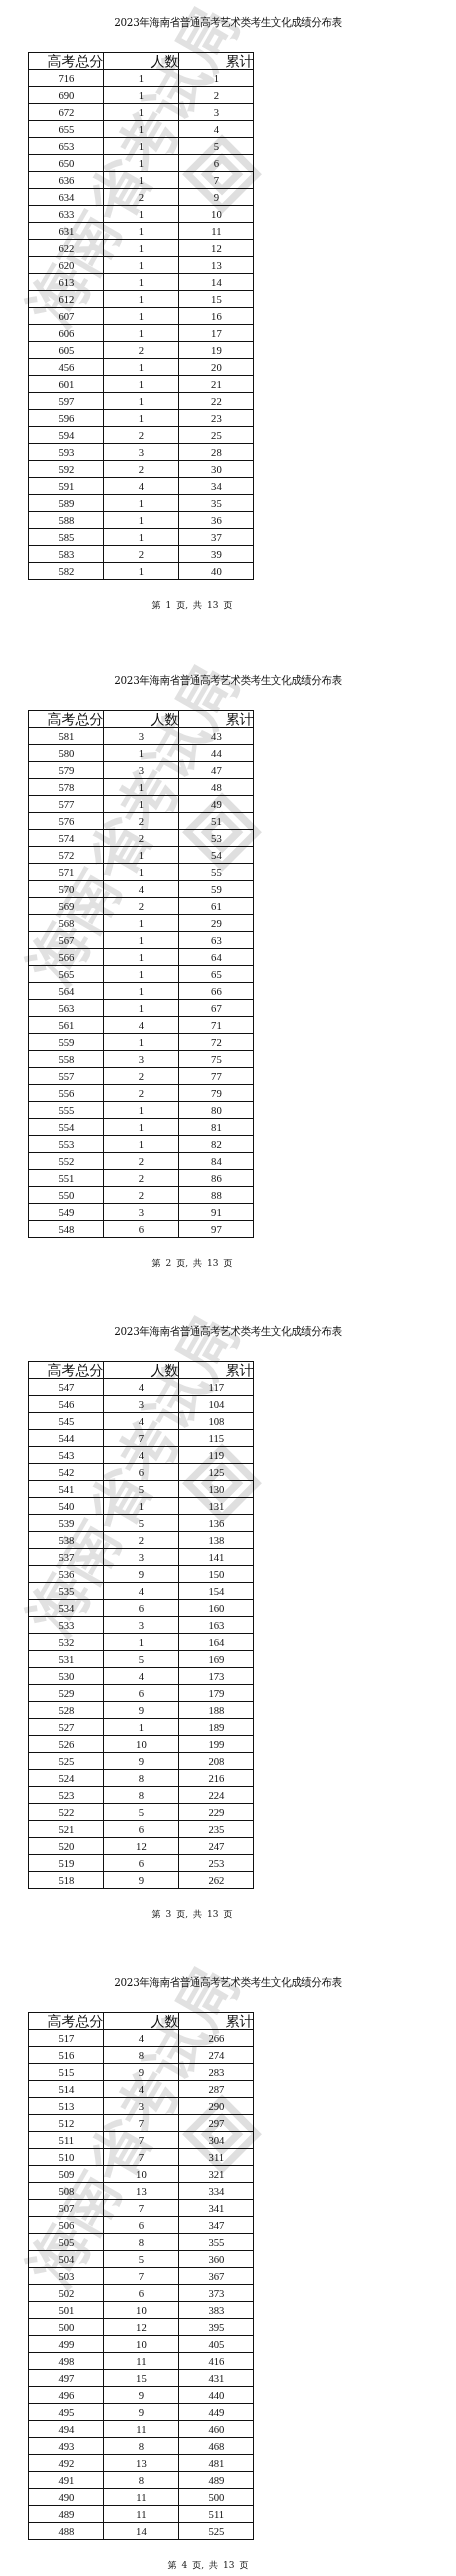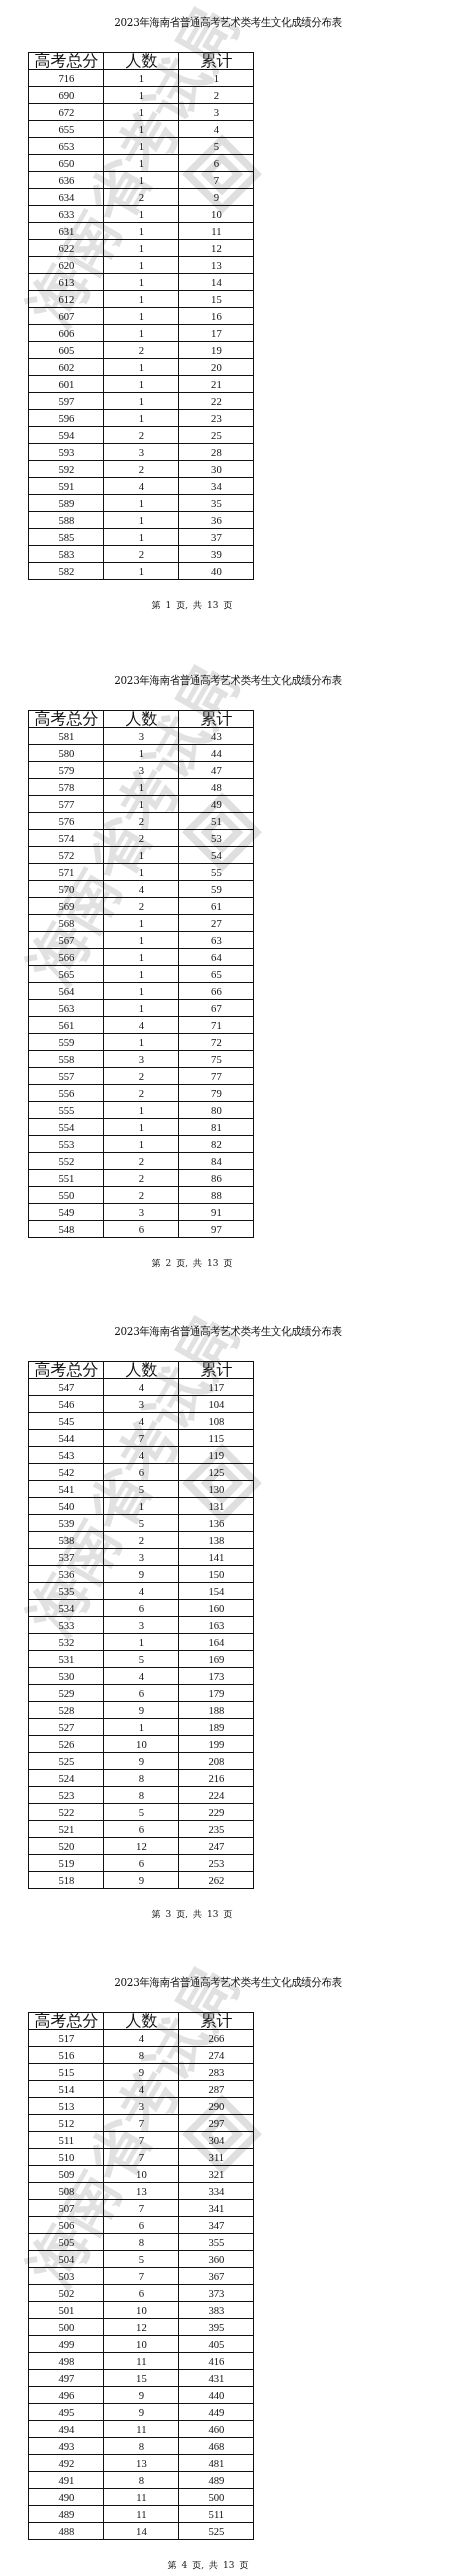--- a/index.html
+++ b/index.html
@@ -5,21 +5,21 @@
   html, body { margin: 0; padding: 0; background: #ffffff; }
   body { width: 456px; height: 2576px; position: relative; overflow: hidden;
          font-family: "DejaVu Serif", "Liberation Serif", serif; color: #111; }
   .page { position: absolute; left: 0; width: 456px; }
   .page-title { position: absolute; left: 0; width: 456px; text-align: center;
                 font-size: 11.3px; letter-spacing: -0.3px; transform: scaleX(0.92); transform-origin: center; }
   table.dist { position: absolute; left: 28.4px; border-collapse: collapse; width: 224px; table-layout: fixed; }
   table.dist th, table.dist td { border: 0.8px solid #111; text-align: center; height: 16px;
          padding: 0; font-weight: normal; font-size: 10.7px; line-height: 16px; }
   table.dist td { font-family: "Liberation Serif", "DejaVu Serif", serif; }
-  table.dist th { font-size: 16px; }
+  table.dist th { font-size: 14px; text-align: right; }
   .page-footer { position: absolute; left: 0; width: 384px; text-align: center; font-size: 9px; word-spacing: 2.1px; }
   .watermark { position: absolute; pointer-events: none; opacity: 0.12; }
 </style>
 </head>
 <body>
 
 <div id="pages-root">
     <div class="page" style="top: 0px;">
       <div class="page-title" style="top: 14.5px;">2023年海南省普通高考艺术类考生文化成绩分布表</div>
       <table class="dist" style="top: 52px;">
@@ -115,21 +115,21 @@
             <td>606</td>
             <td>1</td>
             <td>17</td>
           </tr>
           <tr>
             <td>605</td>
             <td>2</td>
             <td>19</td>
           </tr>
           <tr>
-            <td>602</td>
+            <td>456</td>
             <td>1</td>
             <td>20</td>
           </tr>
           <tr>
             <td>601</td>
             <td>1</td>
             <td>21</td>
           </tr>
           <tr>
             <td>597</td>
@@ -264,21 +264,21 @@
             <td>59</td>
           </tr>
           <tr>
             <td>569</td>
             <td>2</td>
             <td>61</td>
           </tr>
           <tr>
             <td>568</td>
             <td>1</td>
-            <td>27</td>
+            <td>29</td>
           </tr>
           <tr>
             <td>567</td>
             <td>1</td>
             <td>63</td>
           </tr>
           <tr>
             <td>566</td>
             <td>1</td>
             <td>64</td>

